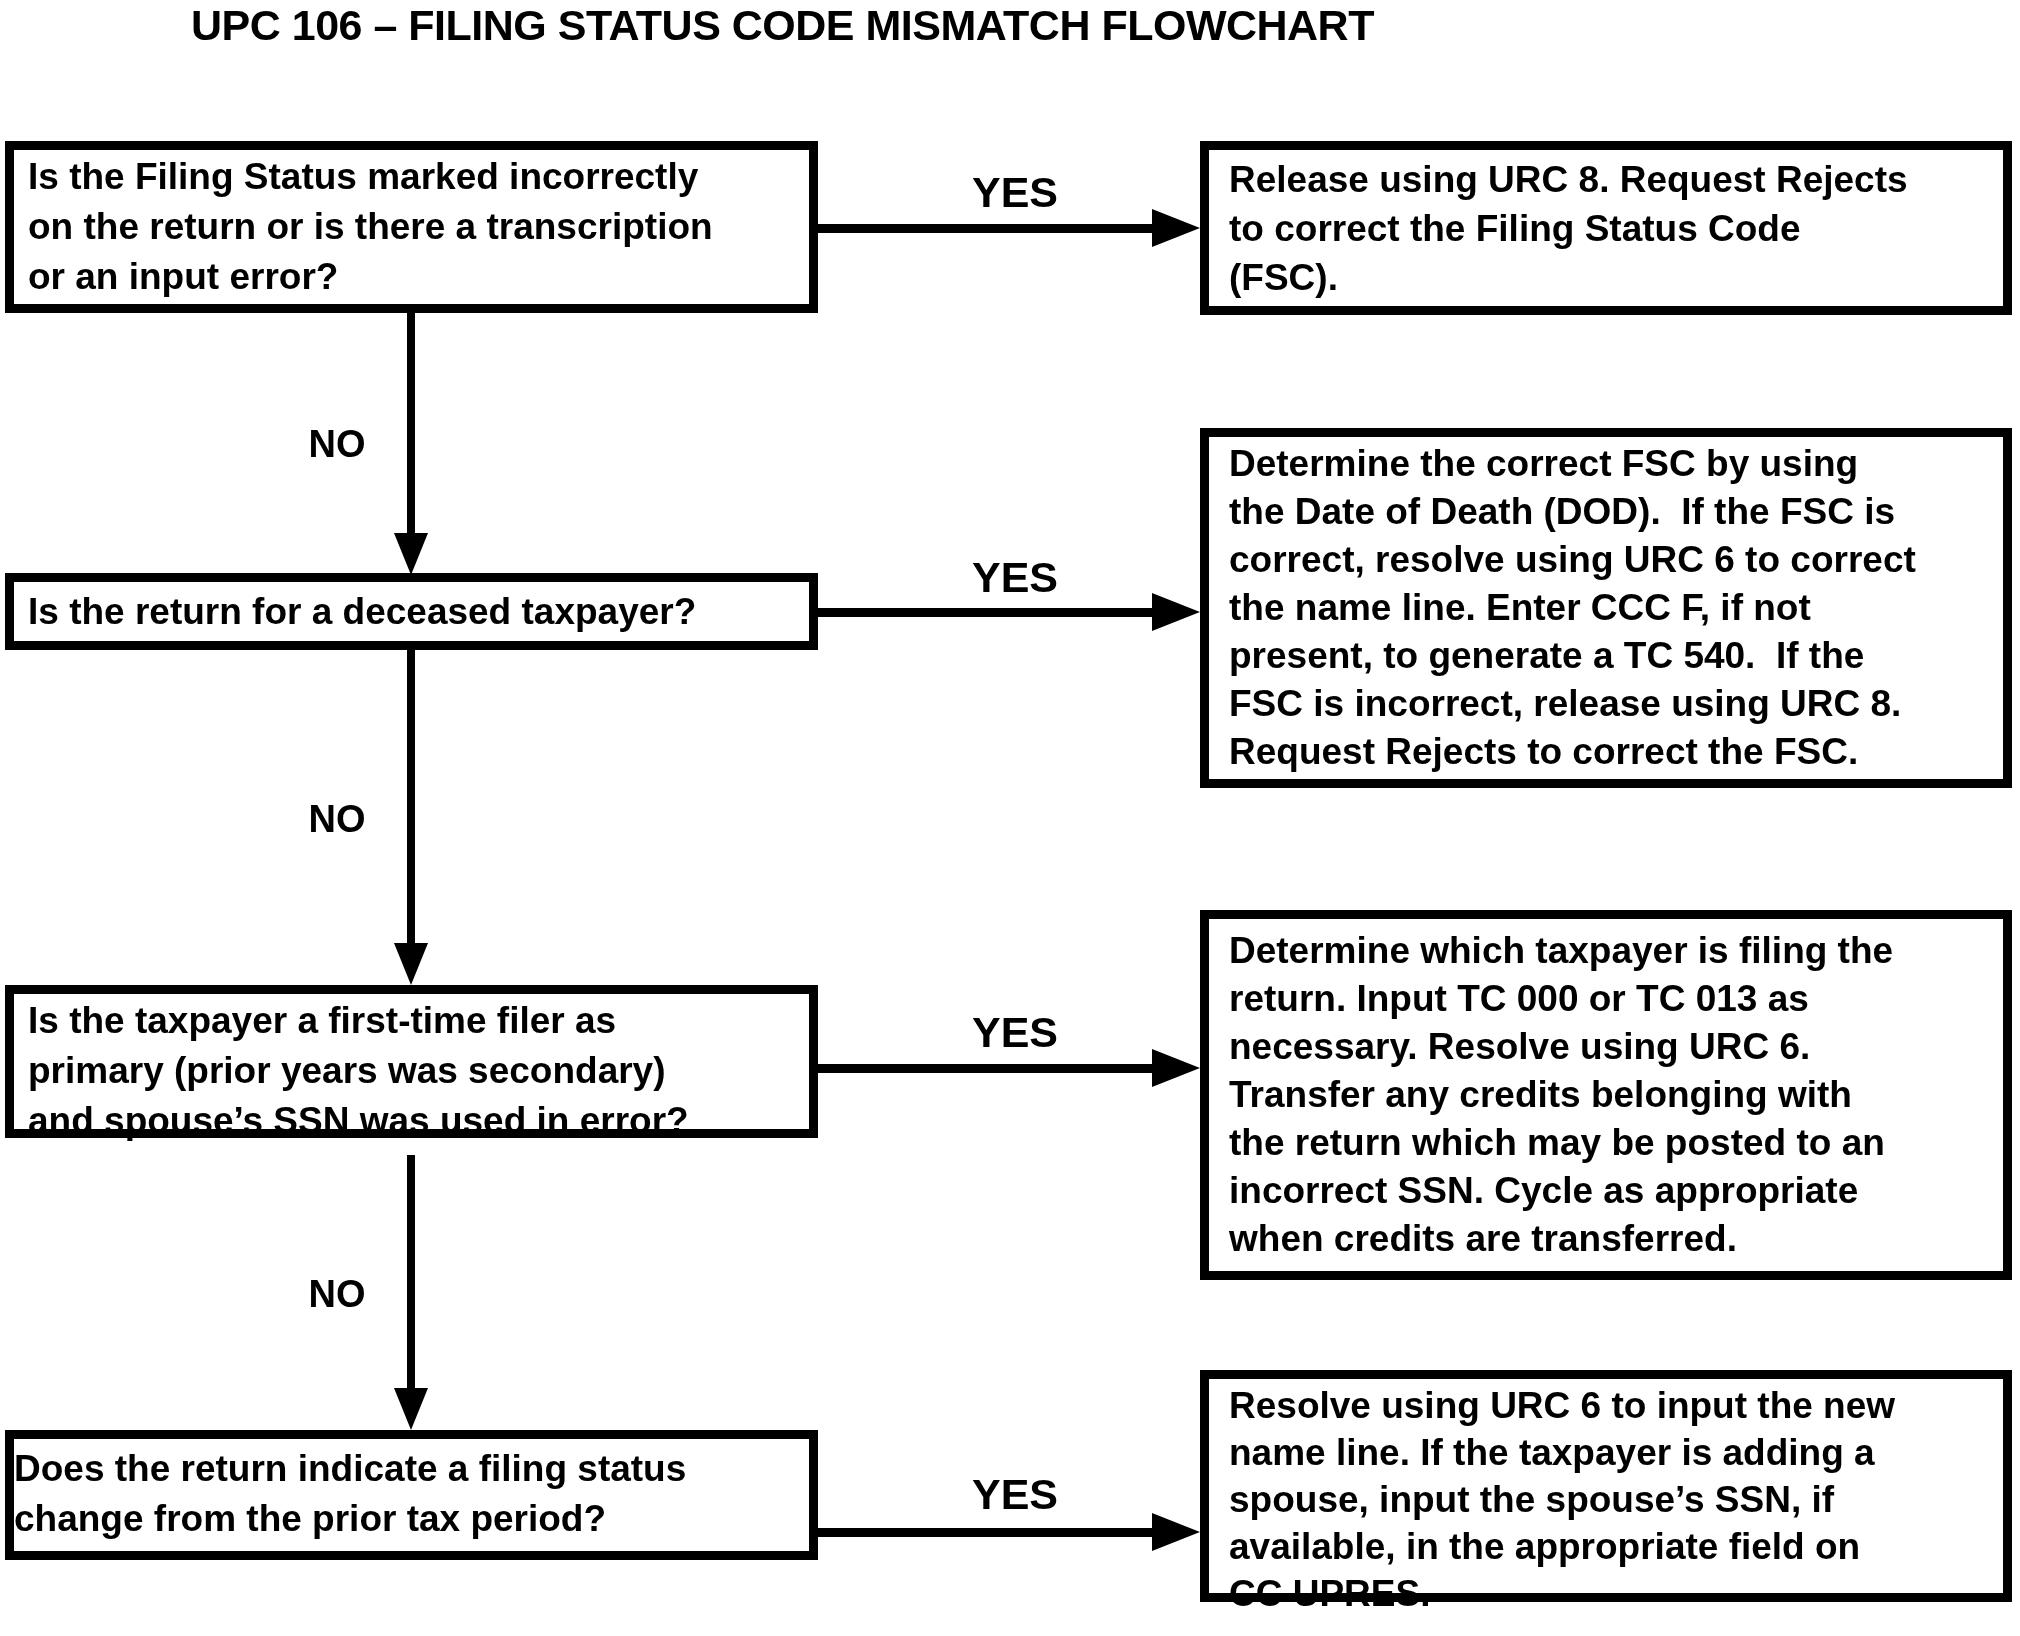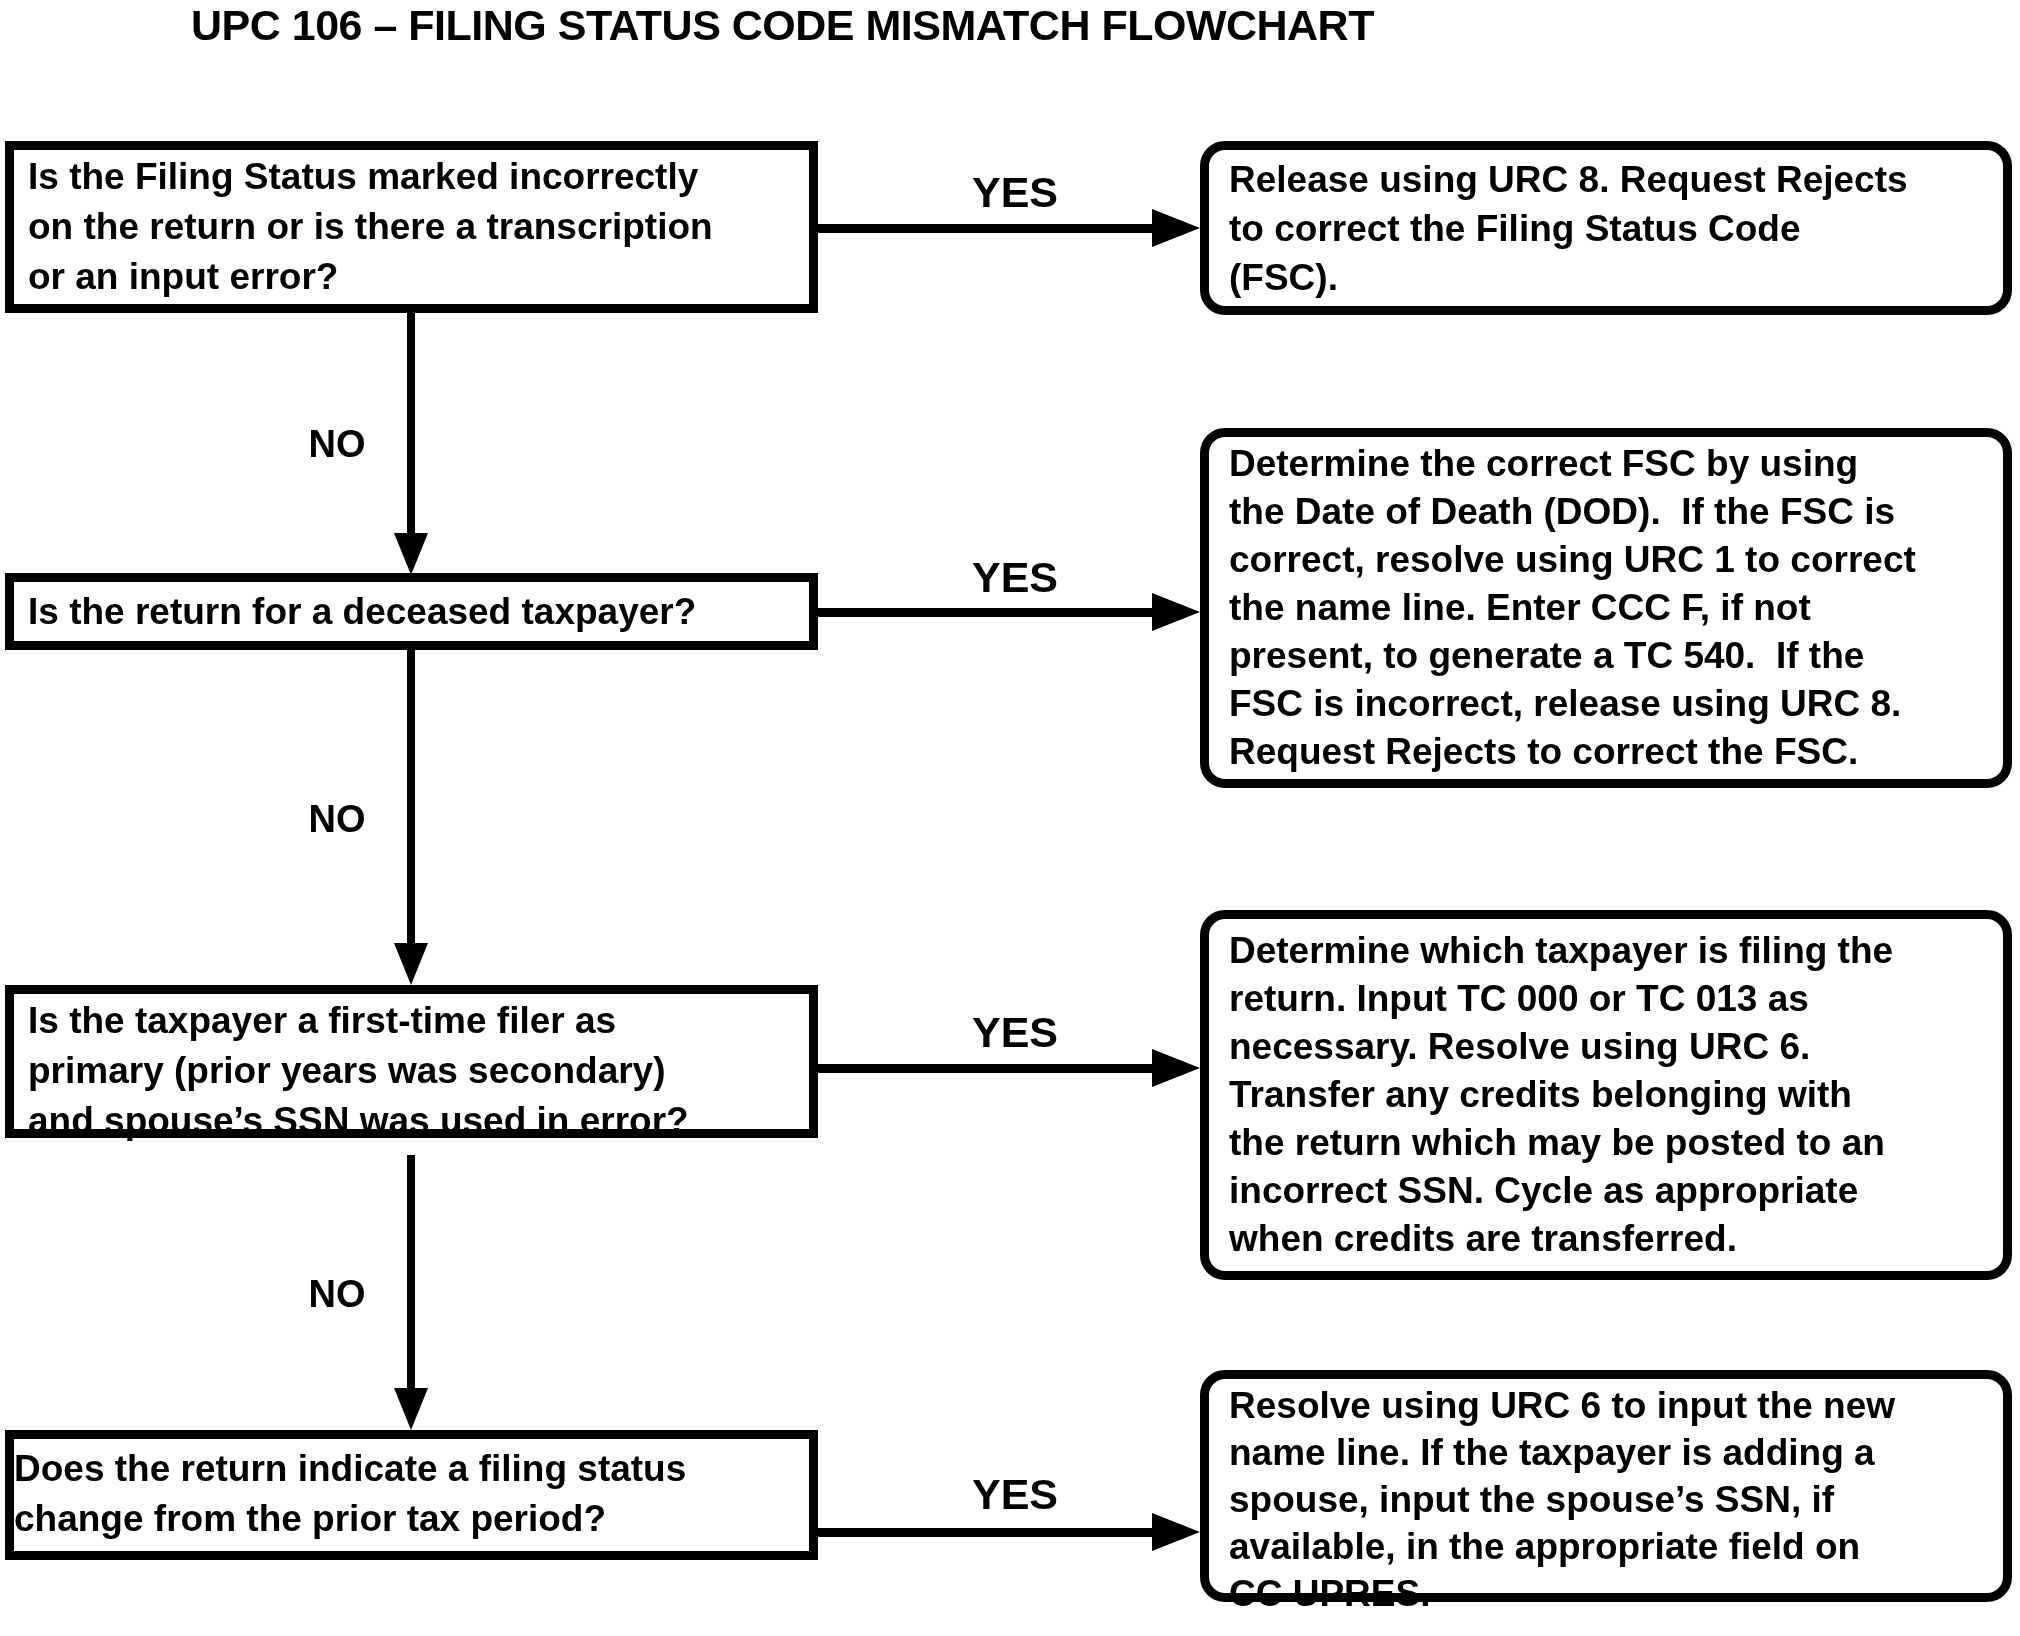--- a/index.html
+++ b/index.html
@@ -22,21 +22,21 @@
   }
   .box {
     position:absolute;
     box-sizing:border-box;
     border:9px solid var(--ink);
     background:var(--paper);
     white-space:pre-wrap;
     font-size:37px;
   }
   .qbox { left:5px; width:813px; }
-  .abox { left:1200px; width:812px;border-radius:25px; }
+  .abox { left:1200px; width:812px; }
   #q1 { top:141px; height:172px; line-height:50px; padding:2px 14px; }
   #q2 { top:573px; height:77px;  line-height:59px; padding:0 14px; }
   #q3 { top:985px; height:153px; line-height:50px; padding:2px 14px; }
   #q4 { top:1430px; height:130px; line-height:50px; padding:5px 0; }
   #a1 { top:141px;  height:174px; line-height:49px; padding:5px 20px; }
   #a2 { top:428px;  height:360px; line-height:48px; padding:3px 20px; }
   #a3 { top:910px;  height:370px; line-height:48px; padding:8px 20px; }
   #a4 { top:1370px; height:232px; line-height:47px; padding:3px 20px; }
   .vline { position:absolute; left:407px; width:8px; background:var(--ink); }
   #vline1 { top:313px; height:224px; }
@@ -97,21 +97,21 @@
 primary (prior years was secondary)
 and spouse’s SSN was used in error?</div>
   <div class="box qbox" id="q4">Does the return indicate a filing status
 change from the prior tax period?</div>
 
   <div class="box abox" id="a1">Release using URC 8. Request Rejects
 to correct the Filing Status Code
 (FSC).</div>
   <div class="box abox" id="a2">Determine the correct FSC by using
 the Date of Death (DOD).  If the FSC is
-correct, resolve using URC 1 to correct
+correct, resolve using URC 6 to correct
 the name line. Enter CCC F, if not
 present, to generate a TC 540.  If the
 FSC is incorrect, release using URC 8.
 Request Rejects to correct the FSC.</div>
   <div class="box abox" id="a3">Determine which taxpayer is filing the
 return. Input TC 000 or TC 013 as
 necessary. Resolve using URC 6.
 Transfer any credits belonging with
 the return which may be posted to an
 incorrect SSN. Cycle as appropriate

